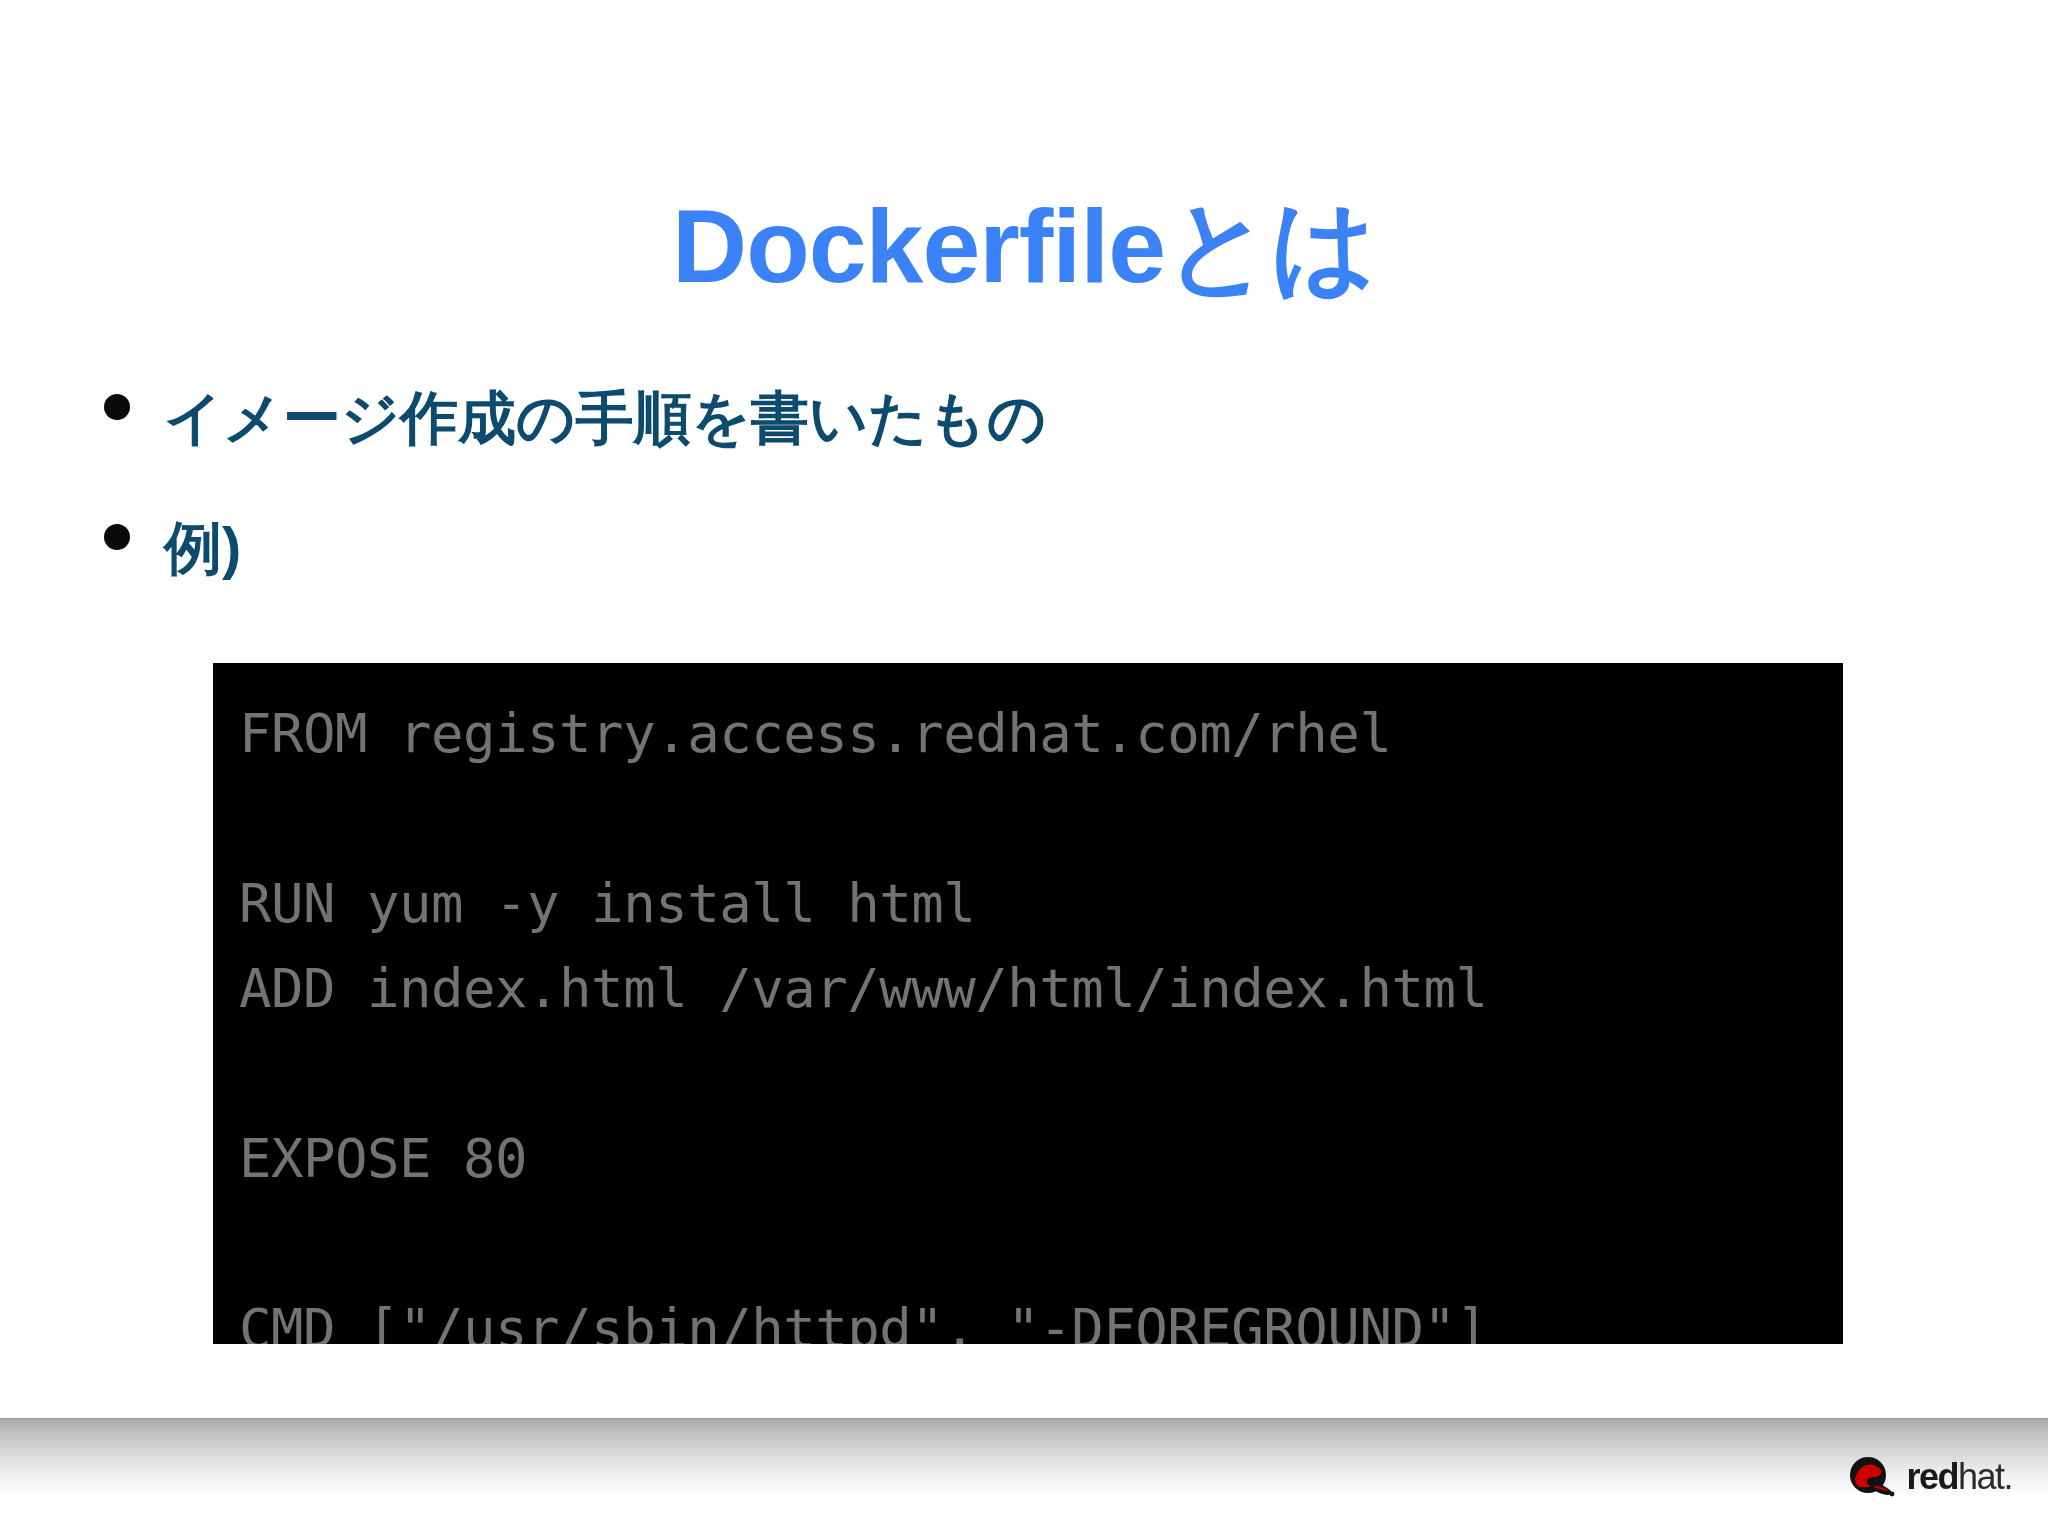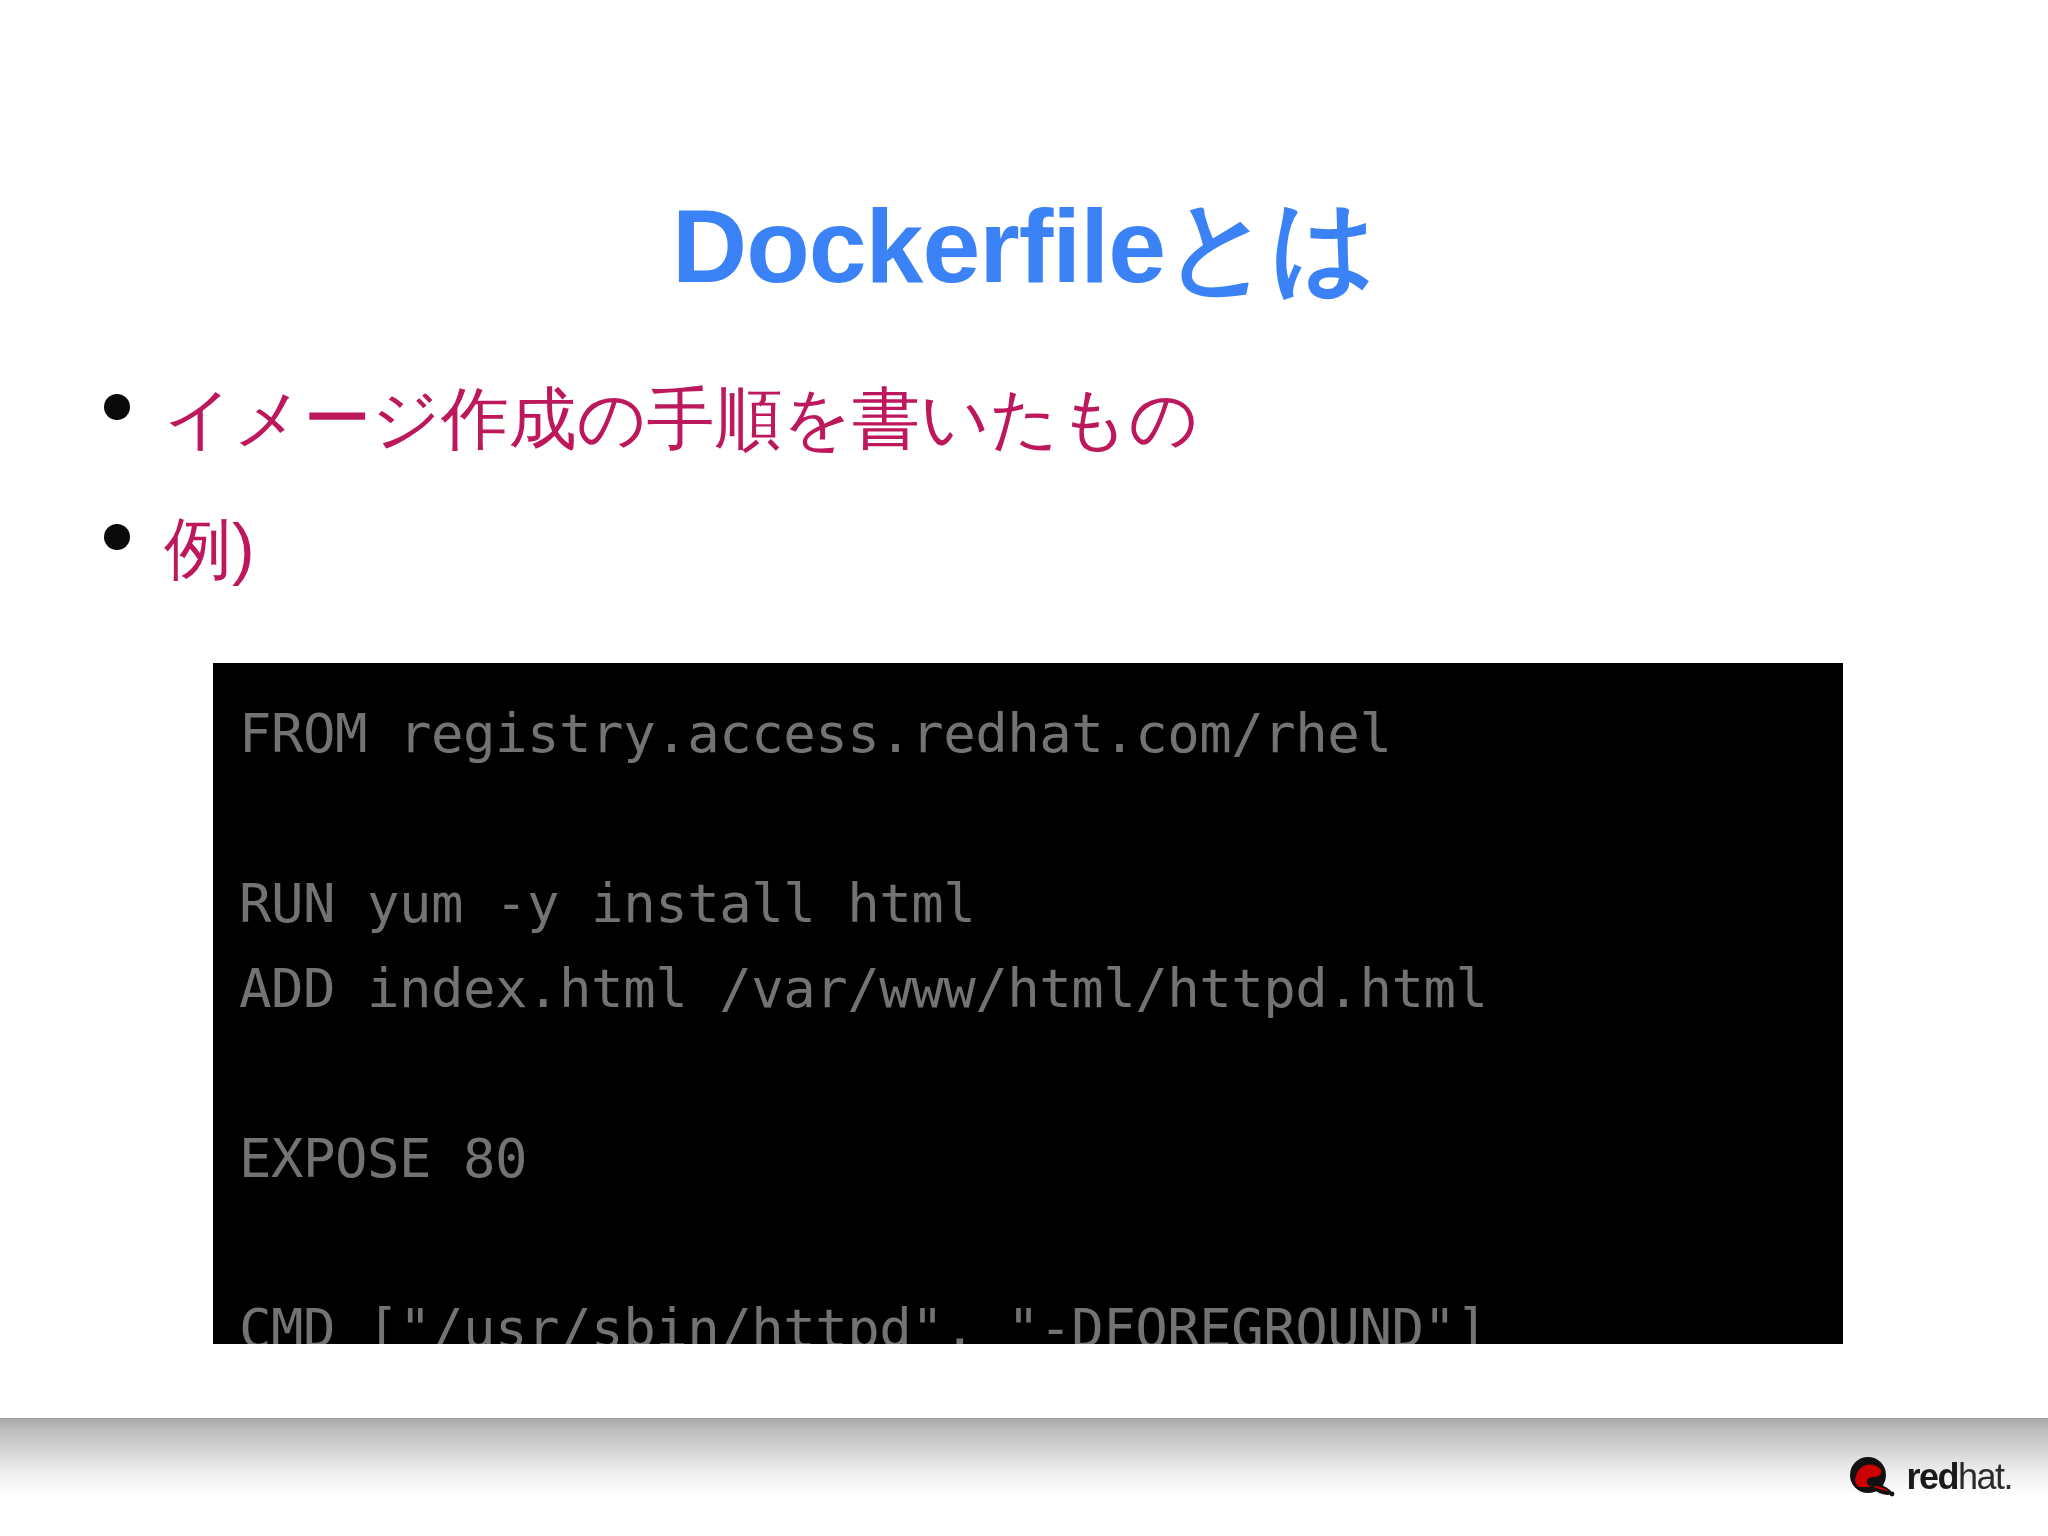--- a/index.html
+++ b/index.html
@@ -59,24 +59,24 @@
   }
   .bullet-dot::before {
     content: "";
     display: block;
     width: 26px;
     height: 26px;
     border-radius: 50%;
     background: #0a0a0a;
   }
   .bullet-text {
-    font-size: 68px;
+    font-size: 58px;
     line-height: 116px;
-    color: #be185d;
-    font-weight: 400;
+    color: #0c4a6e;
+    font-weight: 700;
     white-space: nowrap;
   }
 
   
   .code-block {
     position: absolute;
     left: 213px;
     top: 663px;
     width: 1630px;
     height: 681px;
@@ -164,21 +164,21 @@
       <span class="bullet-dot"></span>
       <span class="bullet-text">例)</span>
     </div>
 
   </div>
 
   <div class="code-block">
     <div class="code-line">FROM registry.access.redhat.com/rhel</div>
     <div class="code-line blank"></div>
     <div class="code-line">RUN yum -y install html</div>
-    <div class="code-line">ADD index.html /var/www/html/httpd.html</div>
+    <div class="code-line">ADD index.html /var/www/html/index.html</div>
     <div class="code-line blank"></div>
     <div class="code-line">EXPOSE 80</div>
     <div class="code-line blank"></div>
     <div class="code-line">CMD ["/usr/sbin/httpd", "-DFOREGROUND"]</div>
   </div>
 
   <div class="footer-band-topline"></div>
   <div class="footer-band"></div>
 
   <div class="rh-logo">

